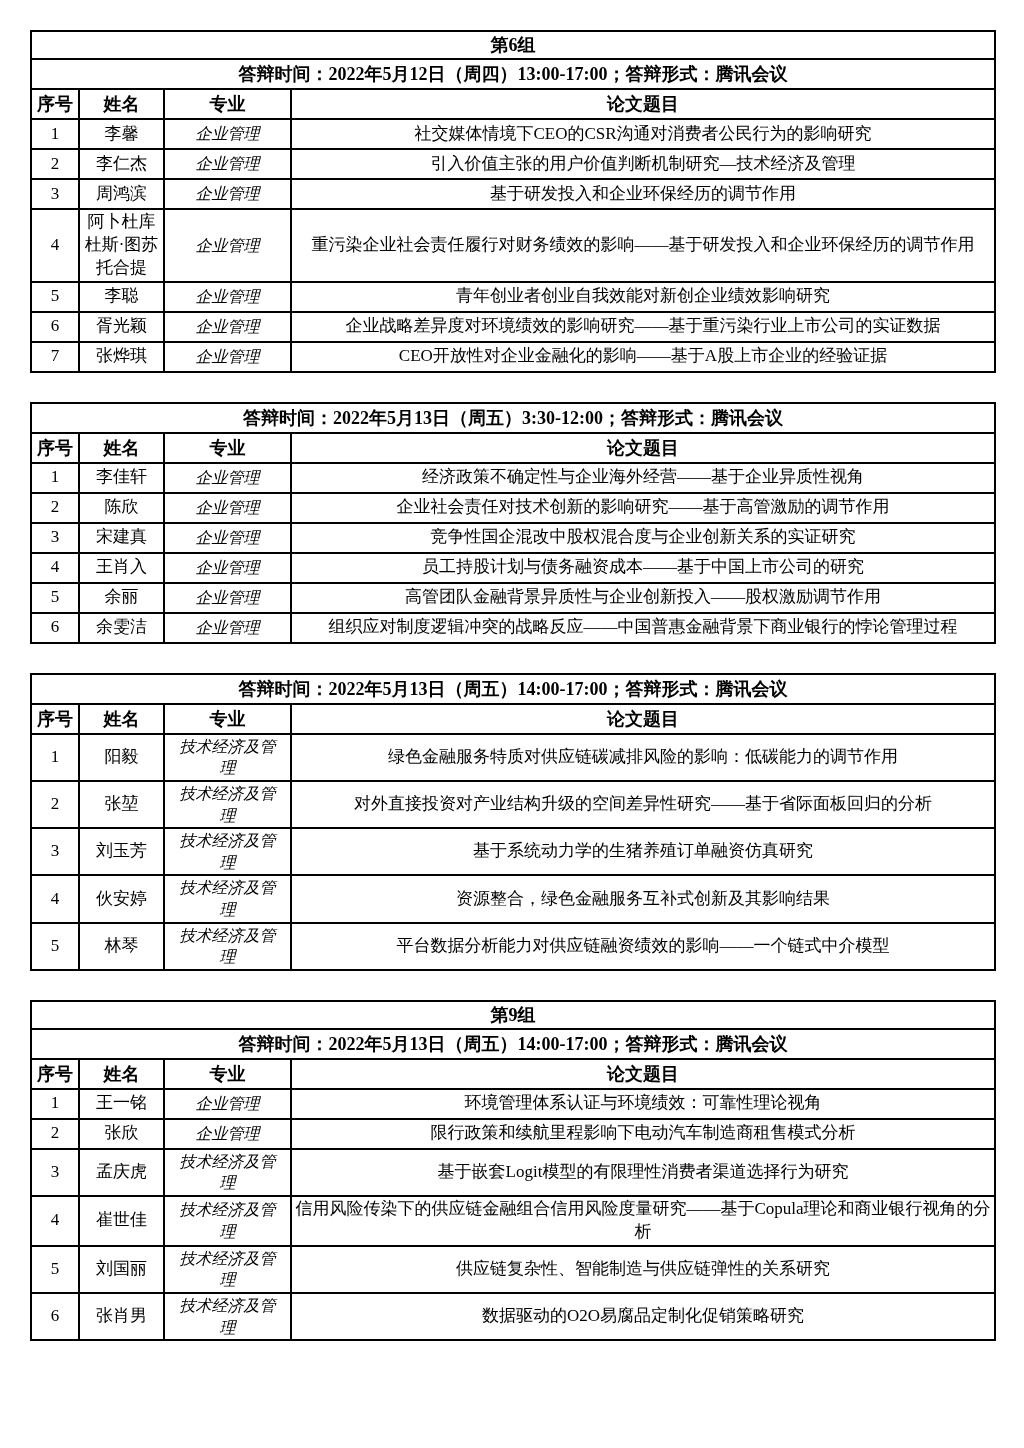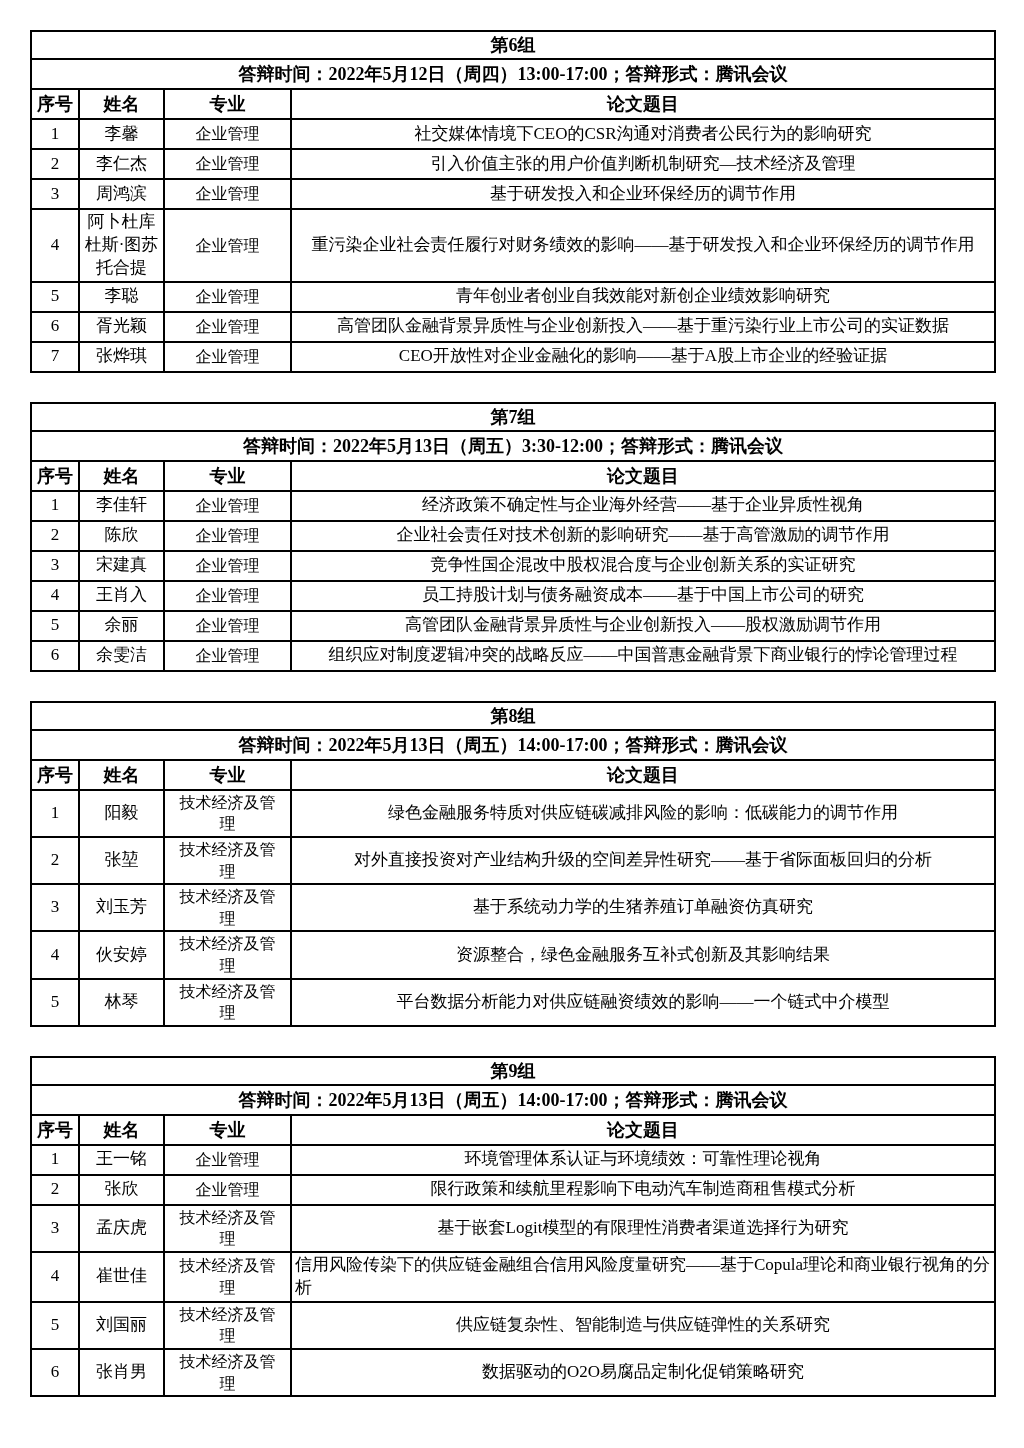--- a/index.html
+++ b/index.html
@@ -64,23 +64,24 @@
   tr.data-row td {
     font-size: 17px;
     text-align: center;
     height: 26px;
     line-height: 1.35;
     font-weight: normal;
   }
   tr.data-row td.col-major {
     font-size: 16px;
     padding: 1px 12px;
+    font-style: italic;
   }
   tr.data-row td.col-title.long {
-    text-align: left;
+    text-align: center;
     margin-left: 23px;
   }
 </style>
 </head>
 <body>
 
 <div class="page">
 
   <table class="group-table">
     <colgroup>
@@ -131,42 +132,39 @@
         <tr class="data-row">
           <td class="col-num">5</td>
           <td class="col-name">李聪</td>
           <td class="col-major">企业管理</td>
           <td class="col-title">青年创业者创业自我效能对新创企业绩效影响研究</td>
         </tr>
         <tr class="data-row">
           <td class="col-num">6</td>
           <td class="col-name">胥光颖</td>
           <td class="col-major">企业管理</td>
-          <td class="col-title">高管团队金融背景异质性与企业创新投入——基于重污染行业上市公司的实证数据</td>
+          <td class="col-title">企业战略差异度对环境绩效的影响研究——基于重污染行业上市公司的实证数据</td>
         </tr>
         <tr class="data-row">
           <td class="col-num">7</td>
           <td class="col-name">张烨琪</td>
           <td class="col-major">企业管理</td>
           <td class="col-title">CEO开放性对企业金融化的影响——基于A股上市企业的经验证据</td>
         </tr>
       </tbody>
   </table>
 
   <table class="group-table">
     <colgroup>
         <col class="c-num">
         <col class="c-name">
         <col class="c-major">
         <col class="c-title">
       </colgroup>
     <thead>
-      <tr class="group-row">
-        <td colspan="4">第7组</td>
-      </tr>
       <tr class="time-row">
         <td colspan="4">答辩时间：2022年5月13日（周五）3:30-12:00；答辩形式：腾讯会议</td>
       </tr>
       <tr class="header-row">
         <th>序号</th>
         <th>姓名</th>
         <th>专业</th>
         <th>论文题目</th>
       </tr>
     </thead>
@@ -211,23 +209,20 @@
   </table>
 
   <table class="group-table">
     <colgroup>
         <col class="c-num">
         <col class="c-name">
         <col class="c-major">
         <col class="c-title">
       </colgroup>
     <thead>
-      <tr class="group-row">
-        <td colspan="4">第8组</td>
-      </tr>
       <tr class="time-row">
         <td colspan="4">答辩时间：2022年5月13日（周五）14:00-17:00；答辩形式：腾讯会议</td>
       </tr>
       <tr class="header-row">
         <th>序号</th>
         <th>姓名</th>
         <th>专业</th>
         <th>论文题目</th>
       </tr>
     </thead>

